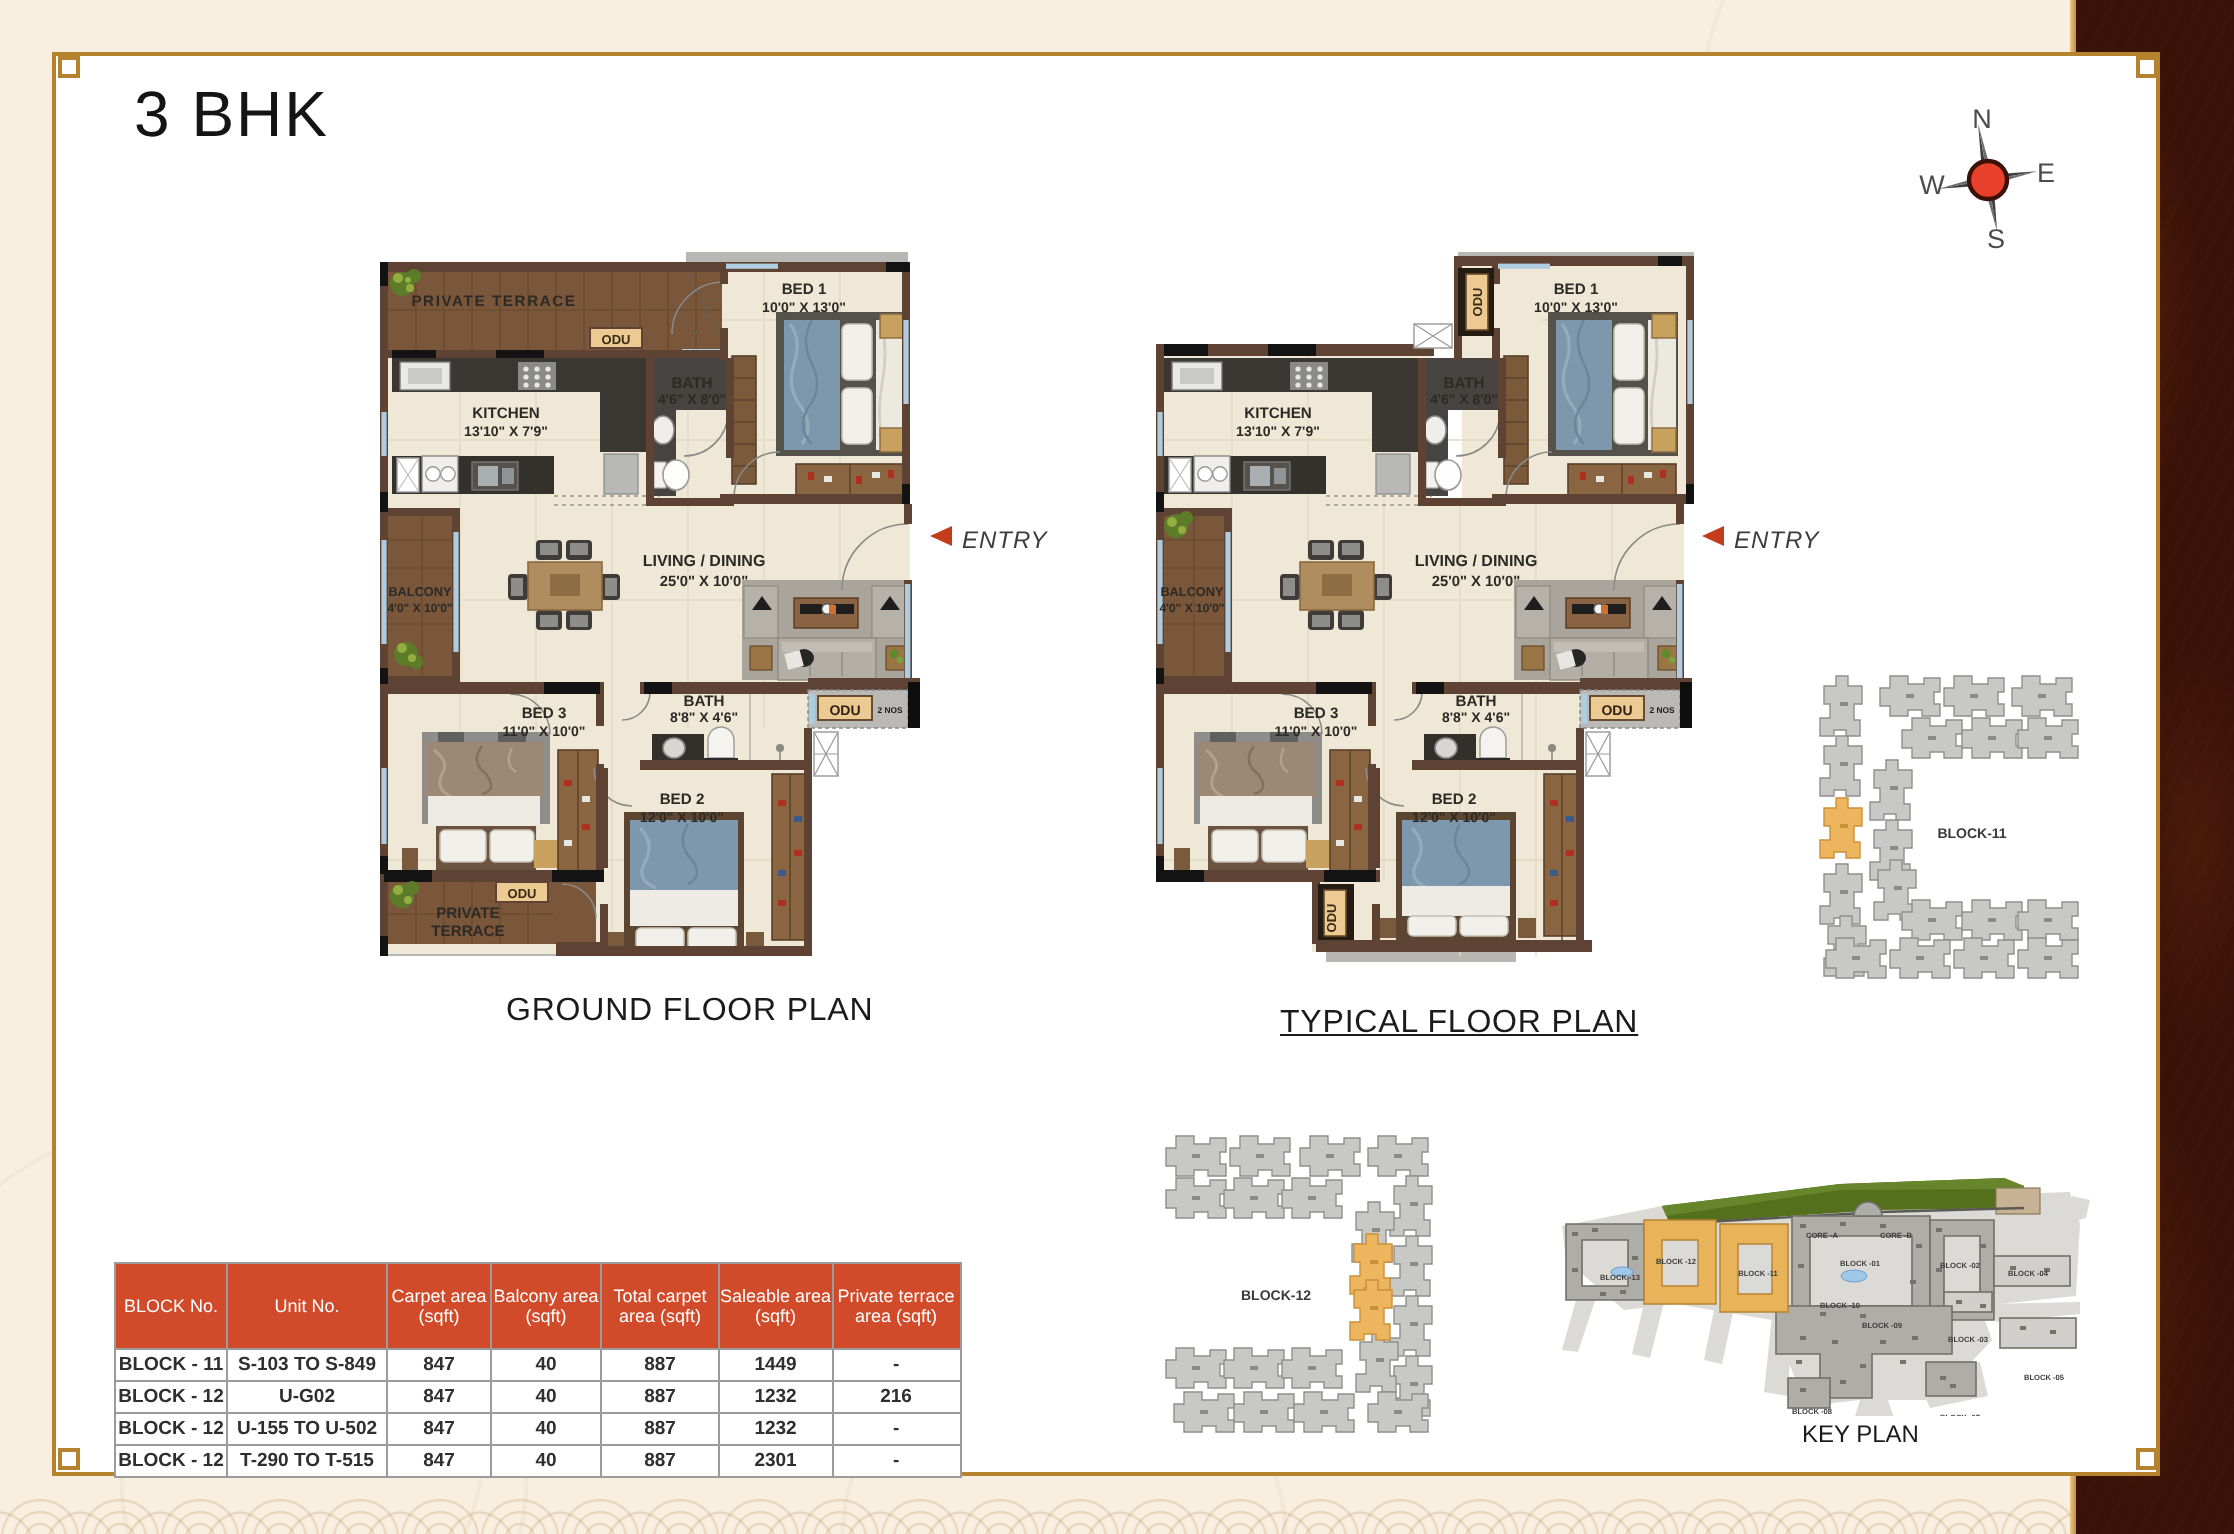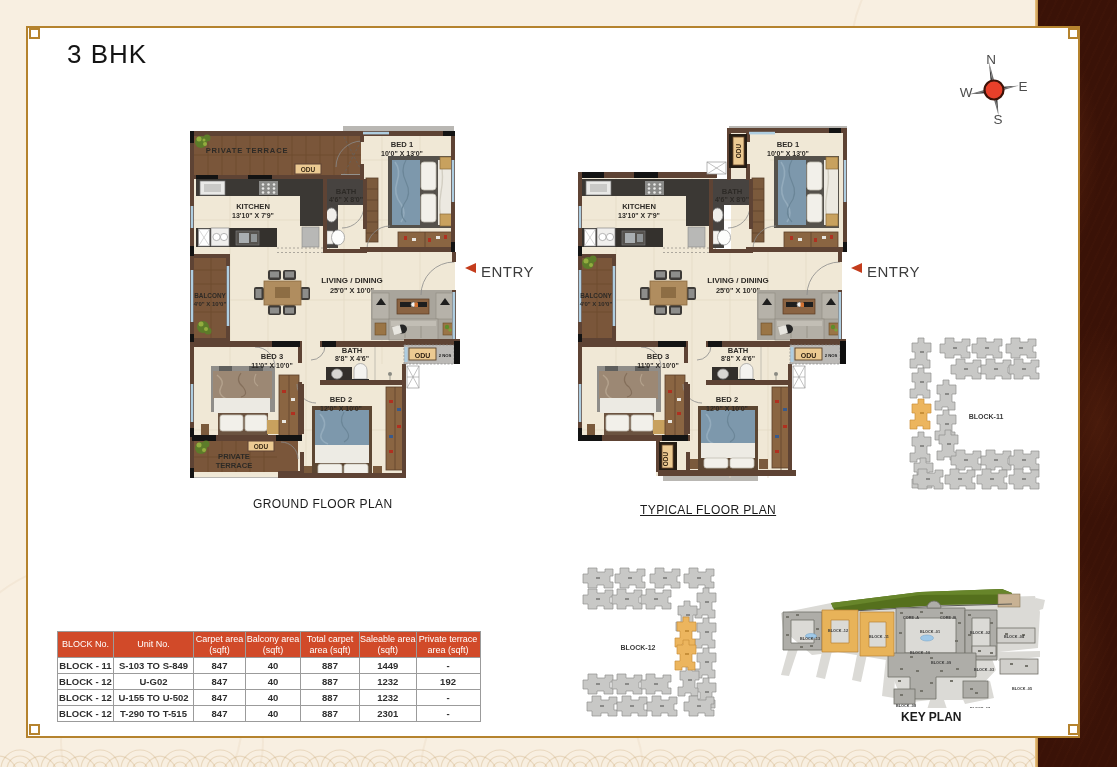--- a/index.html
+++ b/index.html
@@ -14,31 +14,31 @@
       radial-gradient(ellipse 50px 140px at 75% 55%, rgba(125,58,26,0.22), rgba(0,0,0,0) 70%),
       radial-gradient(ellipse 55px 150px at 40% 85%, rgba(120,55,25,0.20), rgba(0,0,0,0) 70%),
       repeating-linear-gradient(115deg, rgba(110,45,18,0.06) 0 2px, rgba(0,0,0,0) 2px 8px);}
   #goldline{left:1035px;top:0;width:3px;height:767px;background:linear-gradient(90deg,#ecc684,#c29048);}
   
   .swirl{border-radius:50%;border:2px solid rgba(205,170,120,0.10);}
   #botband{left:0;top:745px;width:1036px;height:22px;}
   
   #panel{left:26px;top:26px;width:1050px;height:708px;background:#fff;border:2px solid #b5832e;}
   .corner{width:7px;height:7px;background:#fff;border:2px solid #b5832e;}
-  #title{left:67px;top:39px;font-size:26px;color:#141414;letter-spacing:1px;}
-  .caption{font-size:12px;color:#1b1b1b;letter-spacing:0.4px;white-space:nowrap;}
-  .entry{font-size:15px;color:#3c3c3c;letter-spacing:0.5px;}
+  #title{left:67px;top:39px;font-size:32px;color:#141414;letter-spacing:1px;}
+  .caption{font-size:16px;color:#1b1b1b;letter-spacing:0.4px;white-space:nowrap;}
+  .entry{font-size:12px;color:#3c3c3c;letter-spacing:0.5px;font-style:italic;}
   .etri{width:0;height:0;border-top:5.5px solid transparent;border-bottom:5.5px solid transparent;border-right:11px solid #c43c1c;}
   
   #tblwrap{left:57px;top:631px;}
   table{border-collapse:collapse;}
   th{background:#d14a29;color:#fff;font-weight:normal;font-size:9px;line-height:10.5px;padding:0;}
   td{font-size:9.5px;line-height:13px;font-weight:bold;color:#2e2e2e;text-align:center;padding:0;background:#fff;}
   th,td{border:1px solid #9b9b9b;white-space:nowrap;overflow:hidden;}
-  tr.h{height:26px;} tr.d{height:16px;}
+  tr.h{height:43px;} tr.d{height:16px;}
 </style>
 </head>
 <body>
 
   <div class="abs swirl" style="left:-60px;top:560px;width:300px;height:300px;"></div>
   <div class="abs swirl" style="left:60px;top:640px;width:200px;height:200px;"></div>
   <div class="abs swirl" style="left:850px;top:-80px;width:260px;height:260px;"></div>
   <div class="abs swirl" style="left:420px;top:660px;width:220px;height:220px;"></div>
   <svg class="abs" id="botband" width="1036" height="22" viewBox="0 0 1036 22">
     <defs>
@@ -121,21 +121,21 @@
           <td>1449</td>
           <td>-</td>
         </tr>
       <tr class="d">
           <td>BLOCK - 12</td>
           <td>U-G02</td>
           <td>847</td>
           <td>40</td>
           <td>887</td>
           <td>1232</td>
-          <td>192</td>
+          <td>216</td>
         </tr>
       <tr class="d">
           <td>BLOCK - 12</td>
           <td>U-155 TO U-502</td>
           <td>847</td>
           <td>40</td>
           <td>887</td>
           <td>1232</td>
           <td>-</td>
         </tr>
@@ -957,13 +957,13 @@
       <text x="980" y="634">BLOCK -02</text>
       <text x="920" y="654">BLOCK -10</text>
       <text x="941" y="664">BLOCK -09</text>
       <text x="1014" y="638">BLOCK -04</text>
       <text x="984" y="671">BLOCK -03</text>
       <text x="1022" y="690">BLOCK -05</text>
       <text x="906" y="707">BLOCK -08</text>
       <text x="980" y="710">BLOCK -07</text>
     </g>
   </svg>
-  <div class="abs" style="left:901px;top:710px;font-size:12px;letter-spacing:0px;color:#1b1b1b;font-weight:bold;">KEY PLAN</div>
+  <div class="abs" style="left:901px;top:710px;font-size:12px;letter-spacing:0px;color:#1b1b1b;">KEY PLAN</div>
 
 </body></html>

